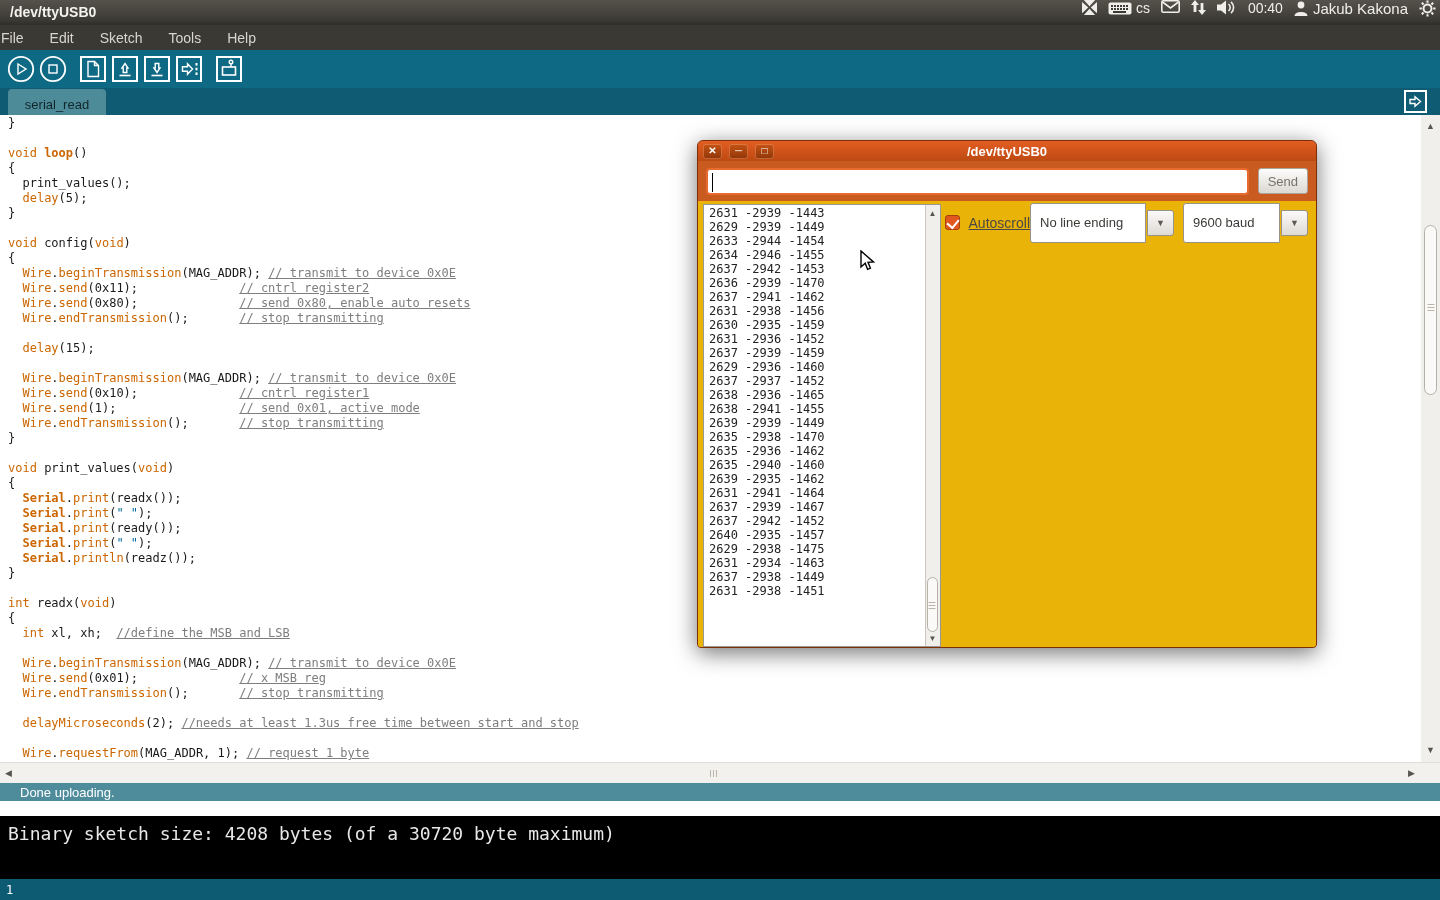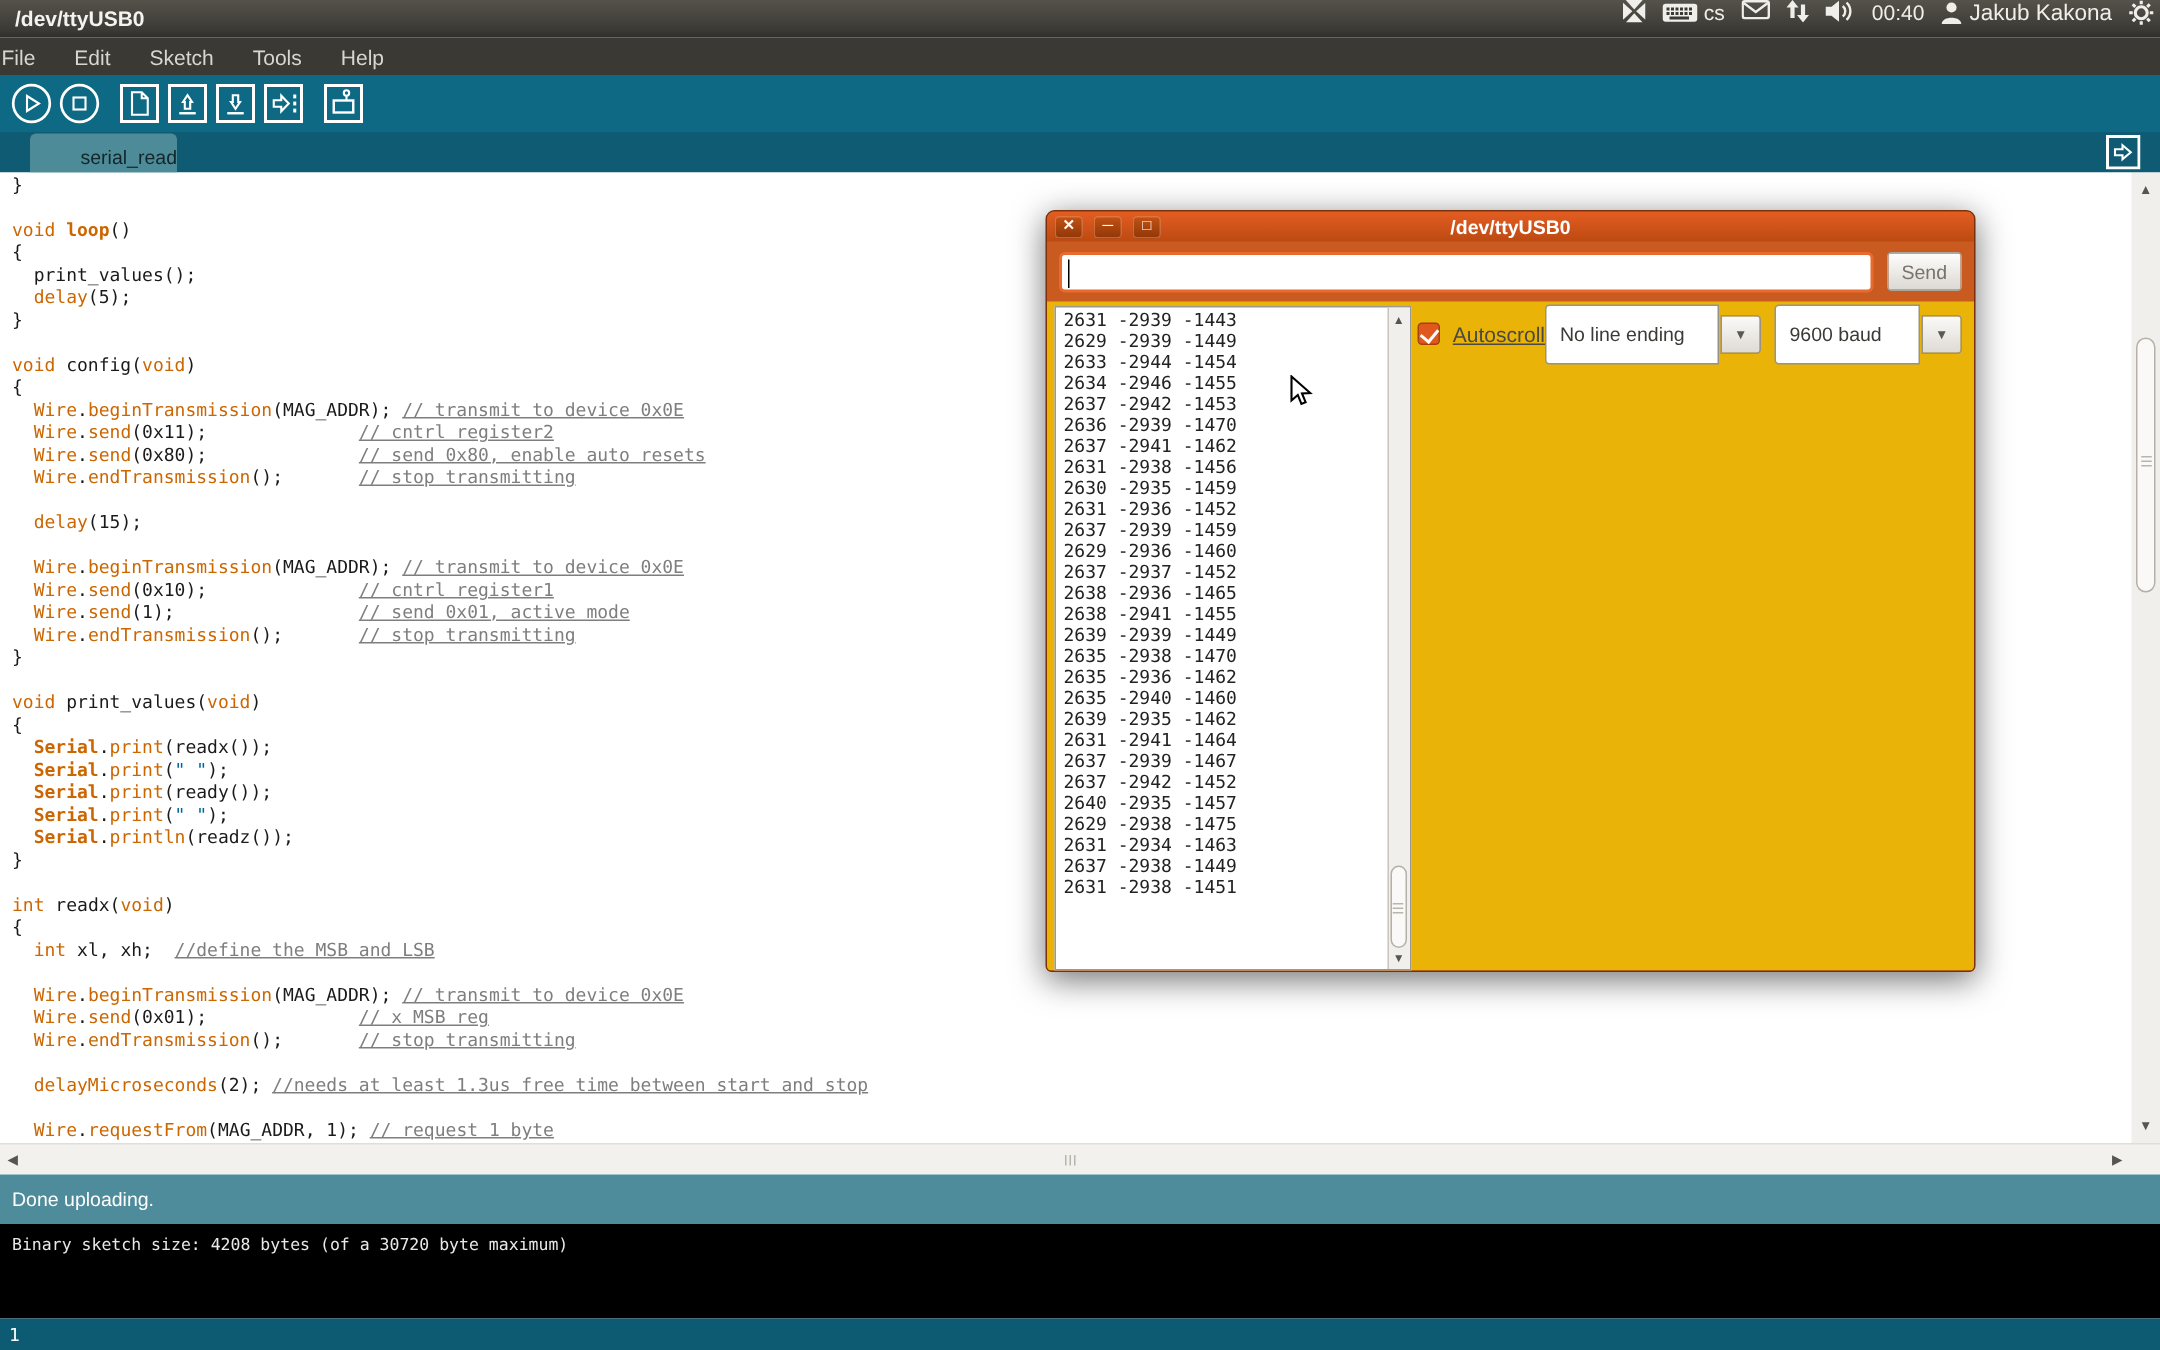--- a/index.html
+++ b/index.html
@@ -31,21 +31,21 @@
     position:absolute; top:50px; left:0; right:0; height:38px;
     background:#0e6a84; display:flex; align-items:center; padding-left:6px;
   }
   .tb { width:30px; height:30px; display:flex; align-items:center; justify-content:center; margin-right:2px; }
   .tb.gap { margin-left:8px; }
   
   .tabbar { position:absolute; top:88px; left:0; right:0; height:27px; background:#0f5b74; }
   .tab {
     position:absolute; left:8px; top:1px; width:98px; height:30px;
     background:#4e8b99; border-radius:4px 4px 0 0; color:#11262b;
-    display:flex; align-items:center; justify-content:flex-end; font-size:13px;margin-left:12px;
+    display:flex; align-items:center; justify-content:center; font-size:13px;
   }
   .tab-menu-btn { position:absolute; right:13px; top:2px; width:23px; height:23px; display:flex; align-items:center; justify-content:center; }
   
   .editor { position:absolute; top:115px; left:0; width:1421px; height:647px; background:#fff; overflow:hidden; }
   pre.code { margin:0; padding:1px 0 0 8px; font-family:"DejaVu Sans Mono", monospace; font-size:12px; line-height:15px; color:#1a1a1a; }
   .tok-k { color:#cc6600; }
   .tok-b { color:#cc6600; font-weight:bold; }
   .tok-c { color:#7e7e7e;text-decoration:underline; }
   .tok-s { color:#006699; }
   
@@ -54,22 +54,22 @@
   .thumb-v { position:absolute; left:3px; width:13px; background:#faf9f7; border:1px solid #b6b1a8; border-radius:7px; }
   .grip { position:absolute; left:50%; transform:translateX(-50%); display:flex; flex-direction:column; gap:2px; }
   .grip i, .grip-h i { display:block; background:#b9b4ac; }
   .grip i { width:7px; height:1px; }
   .grip-h { position:absolute; display:flex; gap:2px; }
   .grip-h i { width:1px; height:7px; }
   
   .hscroll { position:absolute; top:762px; left:0; right:0; height:21px; background:#f2f1ed; border-top:1px solid #e0ded9; }
   .hscroll .arr { position:absolute; top:5px; font-size:9px; color:#57554f; }
   
-  .statusbar { position:absolute; top:783px; left:0; right:0; height:33px; background:#4f8c9b; color:#fff; font-size:13px; display:flex; align-items:center; padding-left:8px; }
-  .console { position:absolute; top:816px; left:0; right:0; height:63px; background:#000; color:#e8e8e8; font-family:"DejaVu Sans Mono", monospace; font-size:11px; padding:7px 0 0 8px; }
+  .statusbar { position:absolute; top:783px; left:0; right:0; height:18px; background:#4f8c9b; color:#fff; font-size:13px; display:flex; align-items:center; padding-left:20px; }
+  .console { position:absolute; top:816px; left:0; right:0; height:63px; background:#000; color:#e8e8e8; font-family:"DejaVu Sans Mono", monospace; font-size:18px; padding:7px 0 0 8px; }
   .bottomstrip { position:absolute; top:879px; left:0; right:0; height:21px; background:#0d5a73; color:#fff; font-family:"DejaVu Sans Mono", monospace; font-size:12px; padding:4px 0 0 6px; }
   
   .sm-window {
     position:absolute; left:697px; top:140px; width:620px; height:508px;
     border:1px solid #7d2f09; border-radius:6px 6px 4px 4px;
     box-shadow: 0 5px 22px rgba(0,0,0,.55);
     display:flex; flex-direction:column; overflow:hidden; background:#c95b20;
   }
   .sm-titlebar { height:20px; background:linear-gradient(#e35d22, #bc4a12); position:relative; display:flex; align-items:center; flex:none; }
   .sm-buttons { display:flex; gap:7px; margin-left:5px; z-index:2; }

